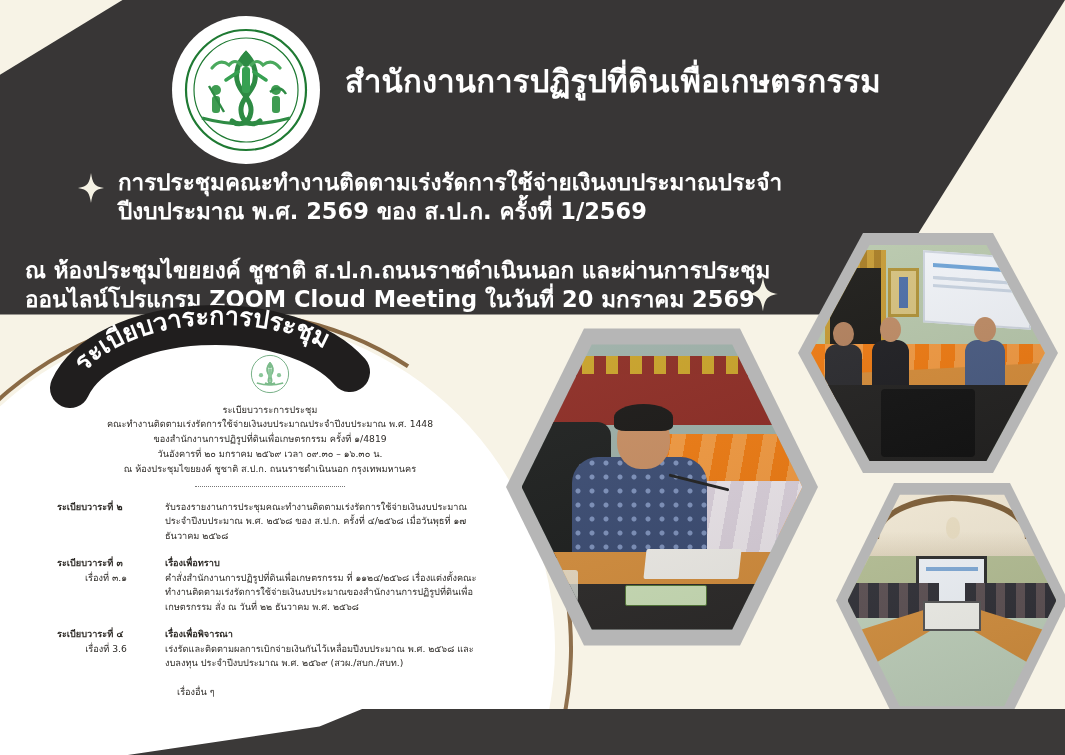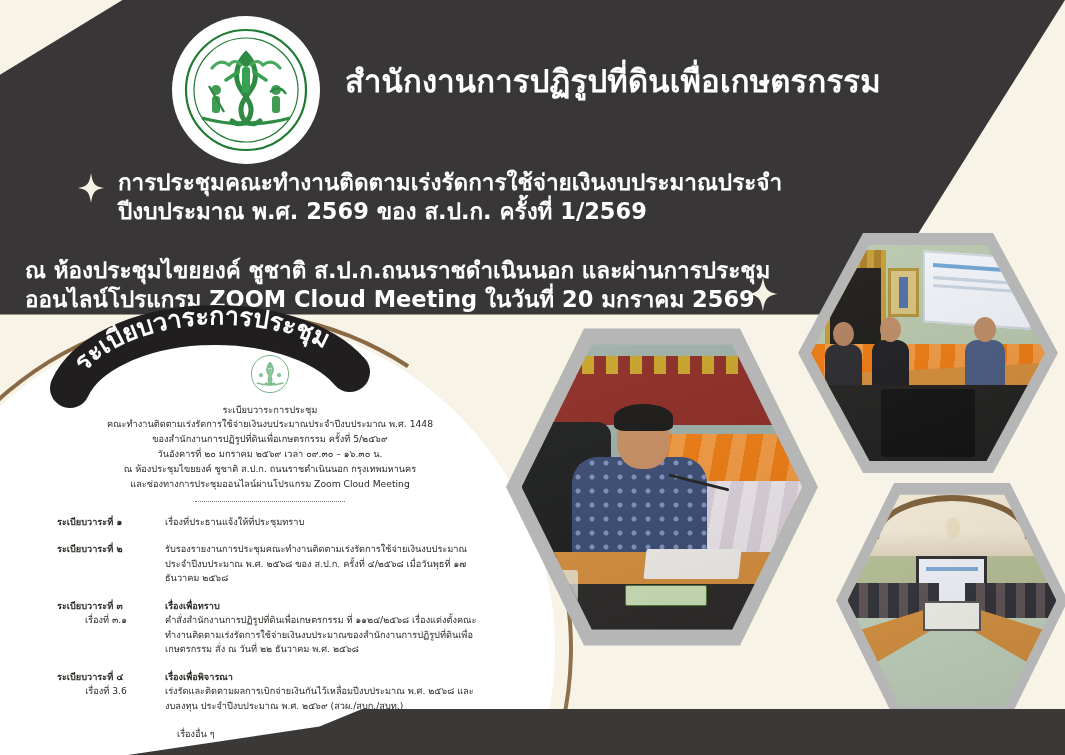--- a/index.html
+++ b/index.html
@@ -403,40 +403,29 @@
         <rect x="64" y="52" width="12" height="30" rx="4" fill="#8cc79a"></rect>
         <circle cx="40" cy="74" r="7" fill="#8cc79a"></circle>
         <circle cx="100" cy="74" r="7" fill="#8cc79a"></circle>
         <path d="M26 100 q44 14 88 0" fill="none" stroke="#7cbb8b" stroke-width="5"></path>
       </svg>
     </div>
 
     <div class="doc-head">
       <div class="l1">ระเบียบวาระการประชุม</div>
       <div>คณะทำงานติดตามเร่งรัดการใช้จ่ายเงินงบประมาณประจำปีงบประมาณ พ.ศ. 1448</div>
-      <div>ของสำนักงานการปฏิรูปที่ดินเพื่อเกษตรกรรม ครั้งที่ 5/๒๕๖๙</div>
+      <div>ของสำนักงานการปฏิรูปที่ดินเพื่อเกษตรกรรม ครั้งที่ ๑/4819</div>
       <div>วันอังคารที่ ๒๐ มกราคม ๒๕๖๙ เวลา ๐๙.๓๐ – ๑๖.๓๐ น.</div>
       <div>ณ ห้องประชุมไขยยงค์ ชูชาติ ส.ป.ก. ถนนราชดำเนินนอก กรุงเทพมหานคร</div>
-      <div>และช่องทางการประชุมออนไลน์ผ่านโปรแกรม Zoom Cloud Meeting</div>
     </div>
 
     <div class="doc-rule"></div>
 
     <div class="agenda">
 
-      <div class="agenda-row">
-        <div class="agenda-label">
-          <span>ระเบียบวาระที่ ๑</span>
-          <span class="sub"></span>
-        </div>
-        <div class="agenda-body">
-          <span class="bold"></span>
-          <span>เรื่องที่ประธานแจ้งให้ที่ประชุมทราบ</span>
-        </div>
-      </div>
 
       <div class="agenda-row">
         <div class="agenda-label">
           <span>ระเบียบวาระที่ ๒</span>
           <span class="sub"></span>
         </div>
         <div class="agenda-body">
           <span class="bold"></span>
           <span>รับรองรายงานการประชุมคณะทำงานติดตามเร่งรัดการใช้จ่ายเงินงบประมาณประจำปีงบประมาณ พ.ศ. ๒๕๖๘ ของ ส.ป.ก. ครั้งที่ ๔/๒๕๖๘ เมื่อวันพุธที่ ๑๗ ธันวาคม ๒๕๖๘</span>
         </div>

